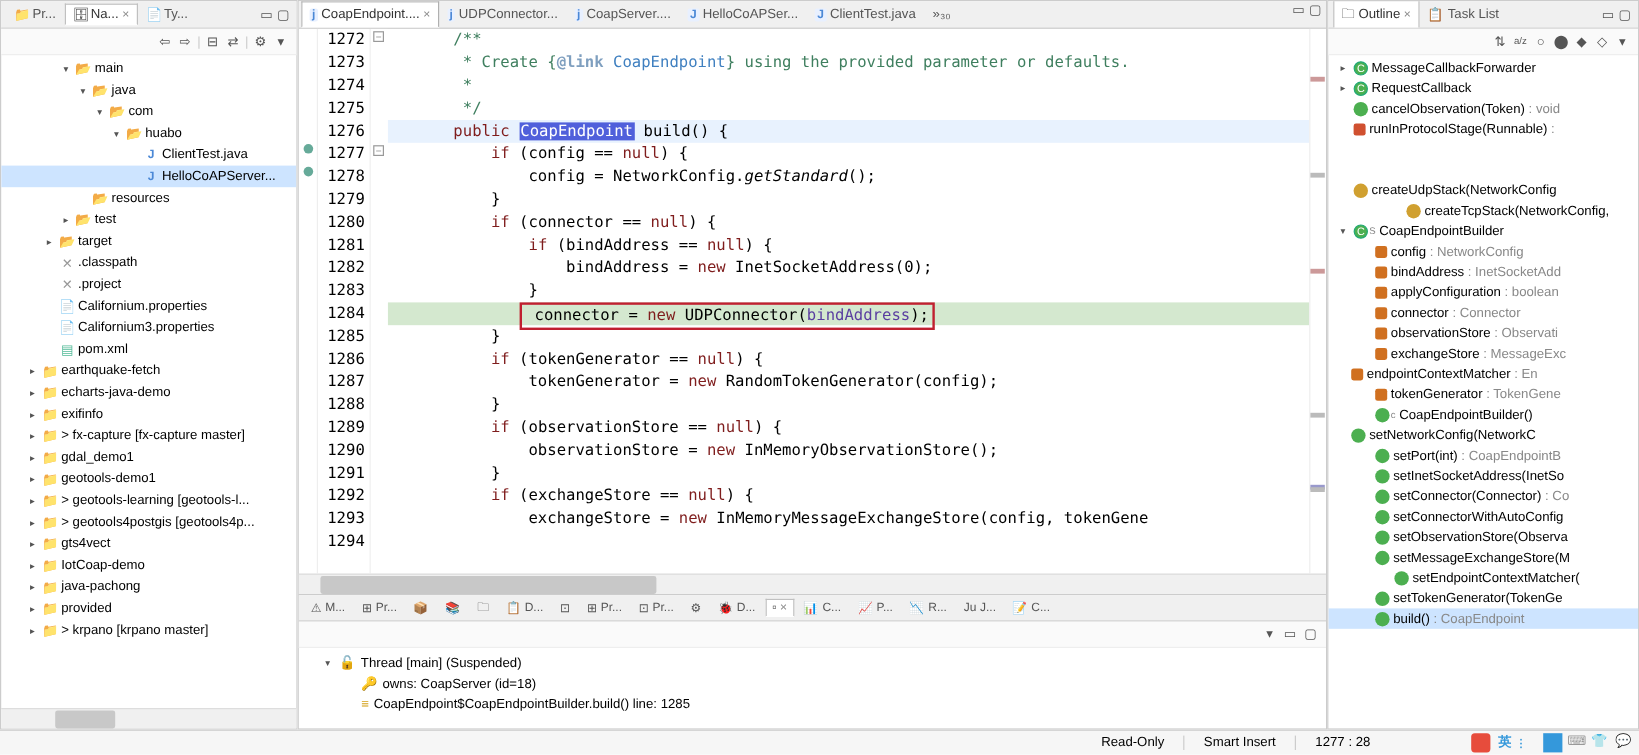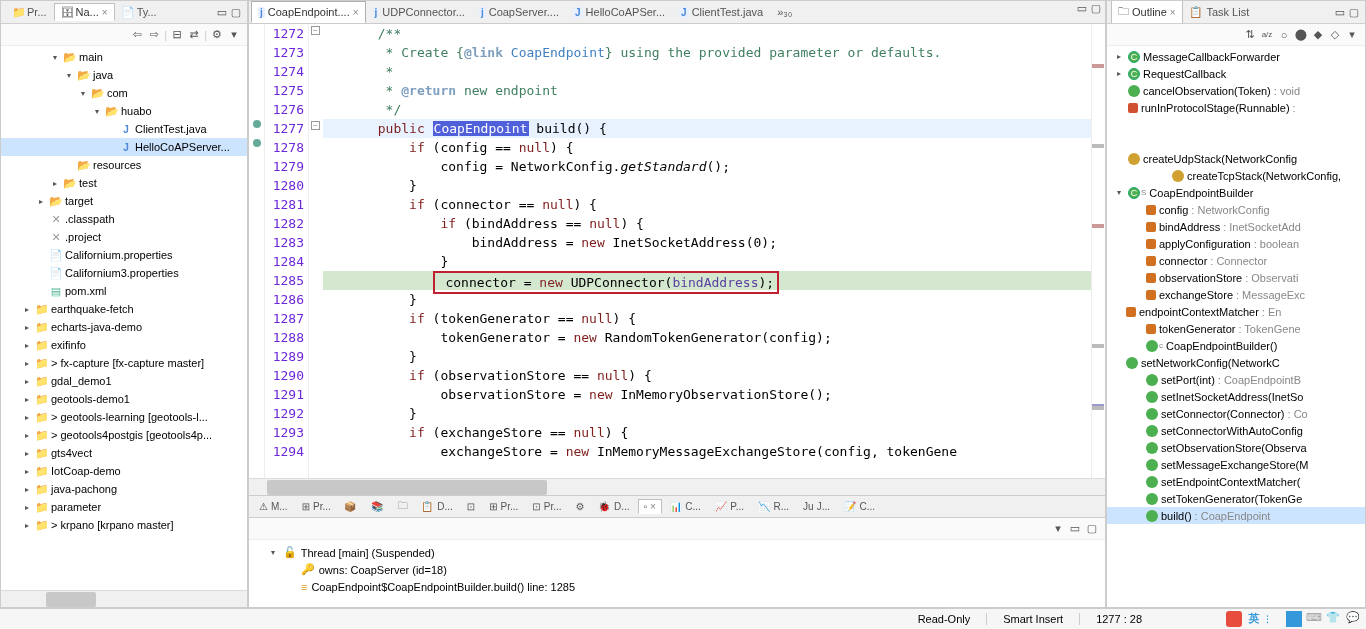--- a/index.html
+++ b/index.html
@@ -22,21 +22,21 @@
 .arrow { width: 12px; text-align: center; color: #555; font-size: 8px; }
 .node-icon { width: 14px; text-align: center; }
 .folder-icon { color: #d4a856; }
 .pkg-icon { color: #d4a856; }
 .j-icon { color: #4b88d6; font-weight: bold; font-size: 10px; }
 .file-icon { color: #999; }
 .editor-body { flex: 1; display: flex; overflow: hidden; font-family: Consolas, monospace; font-size: 13px; position: relative; }
 .gutter { width: 16px; background: #fff; border-right: 1px solid #eee; }
 .fold { width: 14px; background: #fff; position: relative; }
 .fold-m { position:absolute; left:2px; width:9px; height:9px; border:1px solid #999; background:#fff; font-size:8px; text-align:center; line-height:7px; color:#999;}
-.linenums { width: 44px; background: #fff; border-right: 1px solid #eee; color: #6d28d9; padding-right: 4px; text-align: right; }
+.linenums { width: 44px; background: #fff; border-right: 1px solid #eee; color: #000000; padding-right: 4px; text-align: right; }
 .linenums .ln { height: 19px; line-height: 19px; }
 .code { flex: 1; overflow: hidden; }
 .code-line { height: 19px; line-height: 19px; white-space: pre; }
 .code-line.hl-green { background: #d4e8cf; }
 .code-line.hl-blue { background: #e8f2fe; }
 .kw { color: #7f1d1d; font-weight: normal; }
 .cm { color: #3f7f5f; }
 .jtag { color: #7f9fbf; font-weight: bold; }
 .jlnk { color: #4080c0; }
 .mth { font-style: italic; }
@@ -228,21 +228,21 @@
           <span>IotCoap-demo</span>
         </div>
         <div class="tree-node" style="padding-left: 20px;">
           <span class="arrow">▸</span>
           <span class="node-icon"><span style="color:#4b88d6">📁</span></span>
           <span>java-pachong</span>
         </div>
         <div class="tree-node" style="padding-left: 20px;">
           <span class="arrow">▸</span>
           <span class="node-icon"><span style="color:#4b88d6">📁</span></span>
-          <span>parameter</span>
+          <span>provided</span>
         </div>
         <div class="tree-node" style="padding-left: 20px;">
           <span class="arrow">▸</span>
           <span class="node-icon"><span style="color:#4b88d6">📁</span></span>
           <span>&gt; krpano [krpano master]</span>
         </div>
       </div>
     <div class="sb-scroll">
         <div class="sb-thumb"></div>
       </div>
@@ -312,21 +312,20 @@
           <div class="ln">1294</div>
         </div>
       <div class="fold">
         <div class="fold-m" style="top:2px">−</div>
         <div class="fold-m" style="top:97px">−</div>
       </div>
       <div class="code" id="code">
           <div class="code-line"><span class="cm">       /**</span></div>
           <div class="code-line"><span class="cm">        * Create {<span class="jtag">@link</span> <span class="jlnk">CoapEndpoint</span>} using the provided parameter or defaults.</span></div>
           <div class="code-line"><span class="cm">        * </span></div>
-          <div class="code-line"><span class="cm">        * <span class="jtag">@return</span> new endpoint</span></div>
           <div class="code-line"><span class="cm">        */</span></div>
           <div class="code-line hl-blue">       <span class="kw">public</span> <span class="str-hl">CoapEndpoint</span> build() {</div>
           <div class="code-line">           <span class="kw">if</span> (config == <span class="kw">null</span>) {</div>
           <div class="code-line">               config = NetworkConfig.<span class="mth">getStandard</span>();</div>
           <div class="code-line">           }</div>
           <div class="code-line">           <span class="kw">if</span> (connector == <span class="kw">null</span>) {</div>
           <div class="code-line">               <span class="kw">if</span> (bindAddress == <span class="kw">null</span>) {</div>
           <div class="code-line">                   bindAddress = <span class="kw">new</span> InetSocketAddress(0);</div>
           <div class="code-line">               }</div>
           <div class="code-line hl-green">              <span class="bx1"> connector = <span class="kw">new</span> UDPConnector(<span style="color:#5a3ea0">bindAddress</span>);</span></div>
@@ -602,21 +601,21 @@
           <span class="o-ic o-mth"></span>
           <span class="o-name">setObservationStore(Observa</span>
           <span class="o-type"></span>
         </div>
         <div class="o-row" style="padding-left: 24px;">
           <span class="arrow"></span>
           <span class="o-ic o-mth"></span>
           <span class="o-name">setMessageExchangeStore(M</span>
           <span class="o-type"></span>
         </div>
-        <div class="o-row" style="padding-left: 24px;">
+        <div class="o-row" style="padding-left: 24px; margin-left: 16px;">
           <span class="arrow"></span>
           <span class="o-ic o-mth"></span>
           <span class="o-name">setEndpointContextMatcher(</span>
           <span class="o-type"></span>
         </div>
         <div class="o-row" style="padding-left: 24px;">
           <span class="arrow"></span>
           <span class="o-ic o-mth"></span>
           <span class="o-name">setTokenGenerator(TokenGe</span>
           <span class="o-type"></span>

